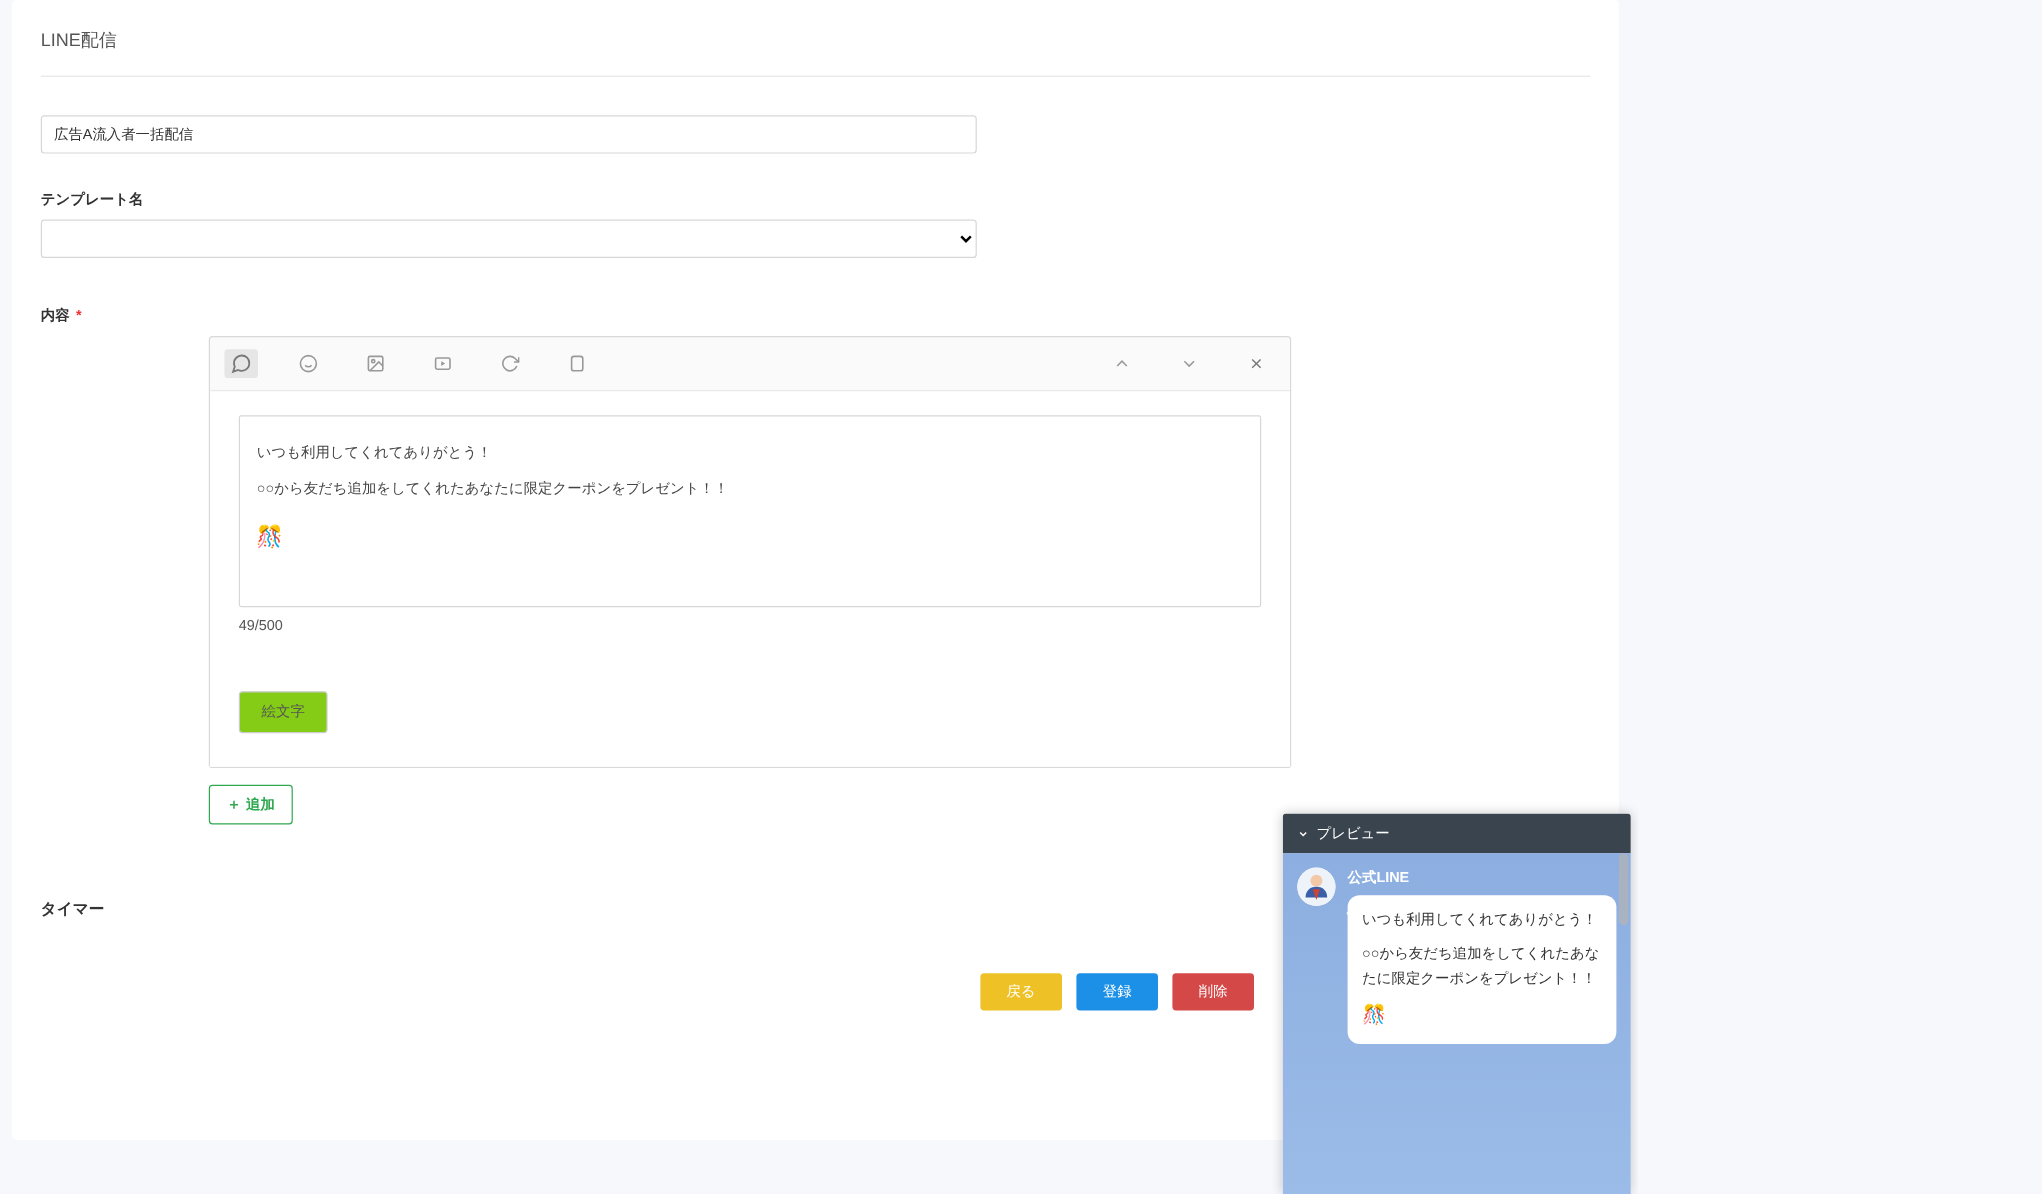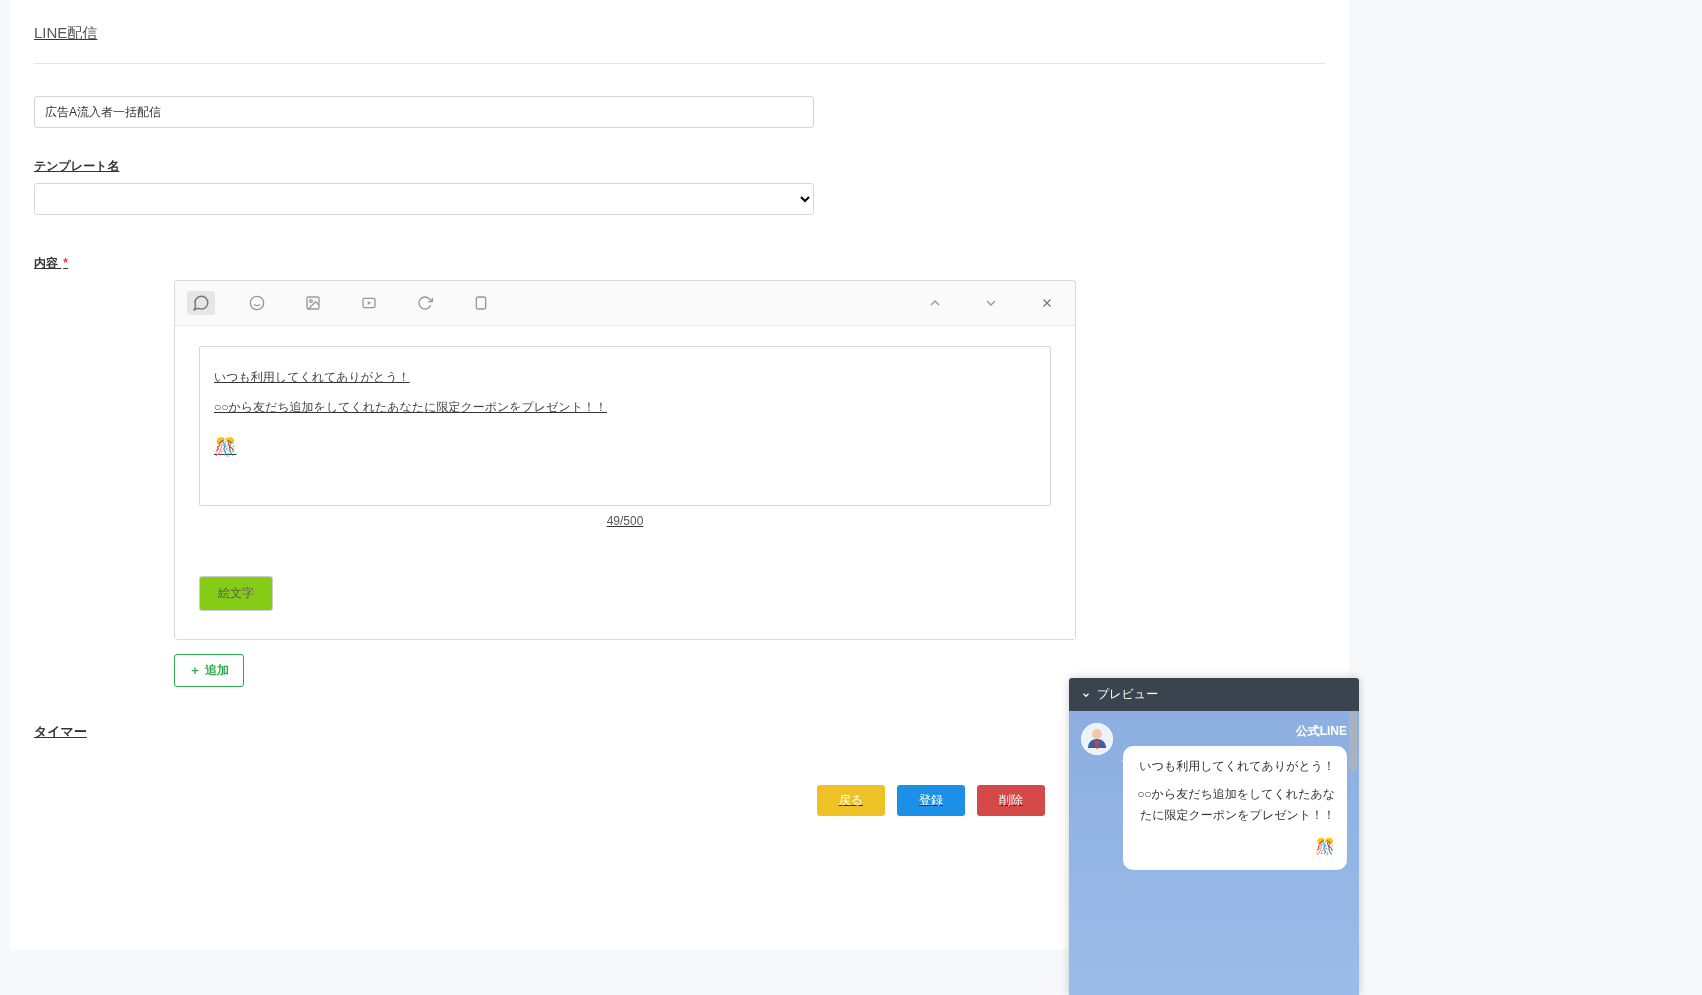--- a/index.html
+++ b/index.html
@@ -1,54 +1,54 @@
 <!DOCTYPE html>
 <html><head>
   <meta charset="utf-8">
   <style>
     * { box-sizing: border-box; margin: 0; padding: 0; }
     body { font-family: -apple-system, BlinkMacSystemFont, "Hiragino Sans", "Hiragino Kaku Gothic ProN", Meiryo, sans-serif; background: #f7f8fc; color: #333; font-size: 13px; }
-    .page { width: 1365px; height: 995px; position: relative; overflow: hidden; text-decoration: underline; }
+    .page { width: 1365px; height: 995px; position: relative; overflow: hidden; }
     .card { background: #fff; margin: 0 16px 0 10px; border-radius: 4px; padding: 24px 24px 30px 24px; position: relative; min-height: 950px; }
     .section-title { font-size: 15px; color: #555; font-weight: 400; margin-bottom: 20px; }
     .hr { border: none; border-top: 1px solid #e5e5e5; margin: 0 0 32px 0; }
     .form-row { margin-bottom: 30px; }
     .form-label { font-size: 12px; color: #333; font-weight: 600; display: block; margin-bottom: 8px; }
     .req { color: #e33; font-weight: 700; margin-left: 2px; }
     .text-input { width: 780px; padding: 8px 10px; border: 1px solid #d7d7d7; border-radius: 3px; font-size: 12px; color: #333; background: #fff; }
     .select-input { width: 780px; padding: 7px 10px; border: 1px solid #d7d7d7; border-radius: 3px; font-size: 12px; background: #fff; appearance: menulist; }
     .content-block-wrap { margin-left: 140px; }
     .editor-card { border: 1px solid #d9d9d9; background: #fafafa; width: 902px; border-radius: 3px; }
     .editor-toolbar { display: flex; align-items: center; padding: 10px 12px; gap: 28px; position: relative; }
     .toolbar-left { display: flex; align-items: center; gap: 28px; }
     .toolbar-right { position: absolute; right: 14px; display: flex; gap: 28px; align-items: center; }
     .tb-btn { width: 28px; height: 24px; display: flex; align-items: center; justify-content: center; color: #888; cursor: pointer; border-radius: 3px; }
     .tb-btn.active { background: #e6e6e6; color: #666; }
     .editor-body { background: #fff; border-top: 1px solid #e9e9e9; padding: 20px 24px 28px 24px; }
     .msg-textbox { border: 1px solid #d7d7d7; border-radius: 2px; padding: 18px 14px; min-height: 160px; font-size: 12px; line-height: 2; color: #444; background: #fff; }
     .msg-textbox .line1 { display: block; }
     .msg-textbox .line2 { display: block; margin-top: 6px; }
     .msg-emoji { font-size: 18px; display: block; margin-top: 10px; }
-    .char-count { text-align: center; color: #555; font-size: 12px; margin-top: 8px; }
+    .char-count { text-align: left; color: #555; font-size: 12px; margin-top: 8px; }
     .emoji-btn { margin-top: 48px; display: inline-block; padding: 8px 18px; border: 1px solid #ccc; border-radius: 3px; background: #84cc16; color: #555; font-size: 12px; cursor: pointer; }
     .add-btn { display: inline-flex; align-items: center; gap: 4px; margin-top: 14px; margin-left: 140px; border: 1px solid #2fa84f; color: #2fa84f; background: #fff; padding: 7px 14px; border-radius: 3px; font-size: 12px; font-weight: 600; cursor: pointer; }
     .add-btn .plus { font-weight: 800; }
-    .timer-section { margin-top: 36px; }
+    .timer-section { margin-top: 62px; }
     .timer-title { font-size: 13px; color: #333; font-weight: 600; margin-bottom: 18px; }
     .radio-row { display: flex; gap: 260px; align-items: center; }
     .radio-item { display: flex; align-items: center; gap: 10px; font-size: 12px; color: #333; font-weight: 600; }
     .radio-item input[type=radio] { width: 14px; height: 14px; accent-color: #2b6fd6; }
     .action-bar { display: flex; justify-content: flex-end; gap: 12px; margin-top: 44px; padding-right: 280px; }
     .btn { padding: 7px 22px; border: none; border-radius: 3px; font-size: 12px; color: #fff; cursor: pointer; font-weight: 500; }
     .btn-back { background: #eec227; }
     .btn-register { background: #1c90e6; }
     .btn-delete { background: #d54848; }
     .footer-link { position: absolute; bottom: 8px; right: 16px; color: #2b6fd6; font-size: 12px; }
     
-    .preview-panel { position: absolute; right: 6px; bottom: 0; width: 290px; height: 317px; background: #e5e5e5; box-shadow: 0 0 10px rgba(0,0,0,0.2); display: flex; flex-direction: column; border-top-left-radius: 3px; border-top-right-radius: 3px; overflow: hidden; text-align: right; }
+    .preview-panel { position: absolute; right: 6px; bottom: 0; width: 290px; height: 317px; background: #e5e5e5; box-shadow: 0 0 10px rgba(0,0,0,0.2); display: flex; flex-direction: column; border-top-left-radius: 3px; border-top-right-radius: 3px; overflow: hidden; }
     .preview-header { background: #3a444e; color: #fff; padding: 8px 12px; font-size: 12px; display: flex; align-items: center; gap: 6px; }
     .preview-header .chev { font-size: 11px; }
     .preview-body { flex: 1; background: linear-gradient(180deg, #8caee0 0%, #9bbce8 100%); position: relative; padding: 12px; overflow-y: auto; }
     .preview-scrollbar { position: absolute; right: 2px; top: 0; width: 8px; height: 60px; background: rgba(180,180,180,0.7); border-radius: 4px; }
     .sender-row { display: flex; align-items: flex-start; gap: 10px; }
     .avatar { width: 32px; height: 32px; border-radius: 50%; background: #fff; display: flex; align-items: center; justify-content: center; overflow: hidden; flex-shrink: 0; }
     .sender-col { flex: 1; }
     .sender-name { color: #fff; font-size: 12px; font-weight: 600; margin-bottom: 6px; }
     .bubble { background: #fff; border-radius: 10px; padding: 10px 12px; font-size: 12px; line-height: 1.7; color: #333; position: relative; }
     .bubble::before { content: ""; position: absolute; left: -6px; top: 10px; border: 5px solid transparent; border-right-color: #fff; }

